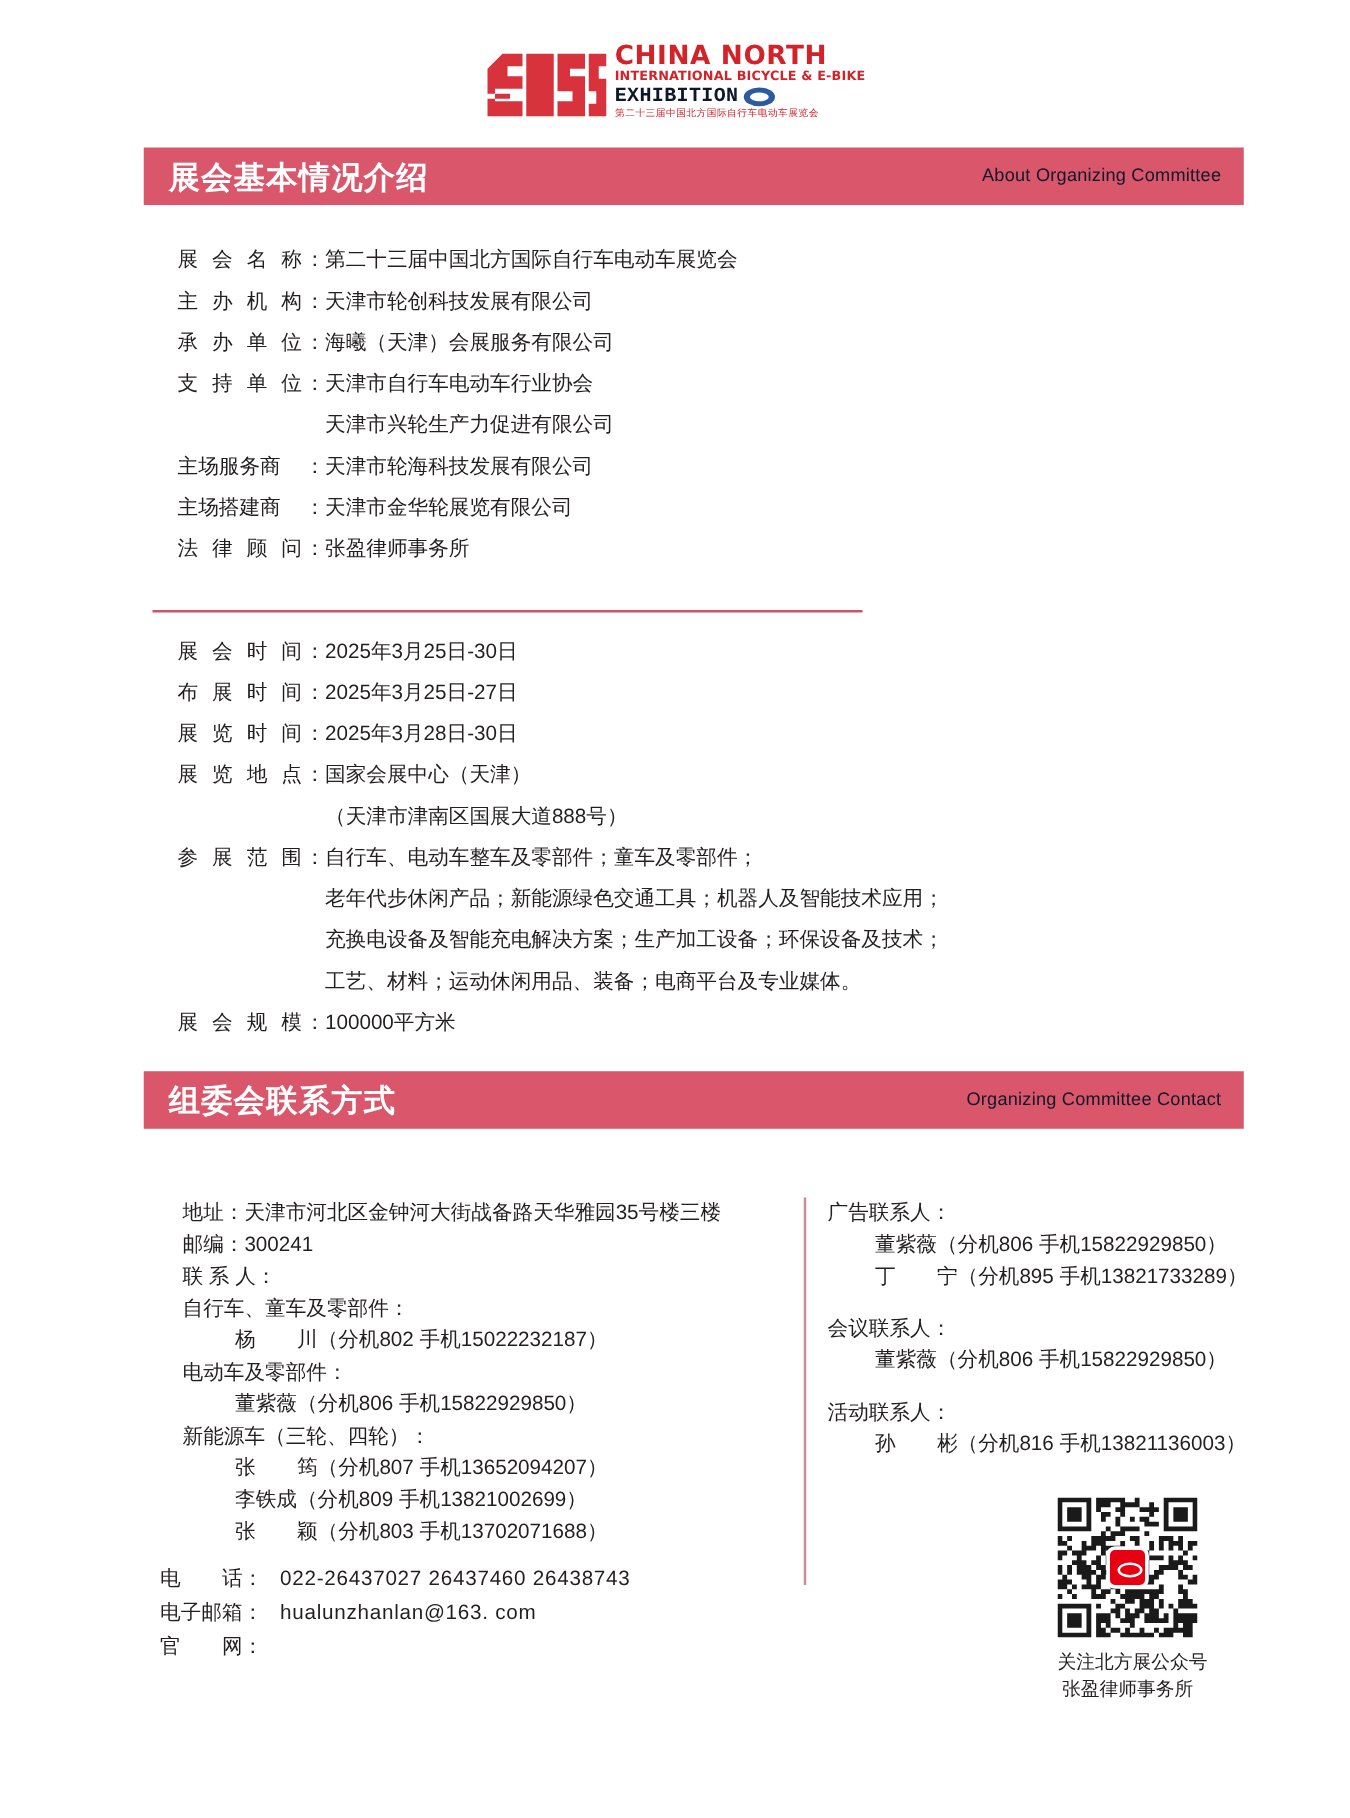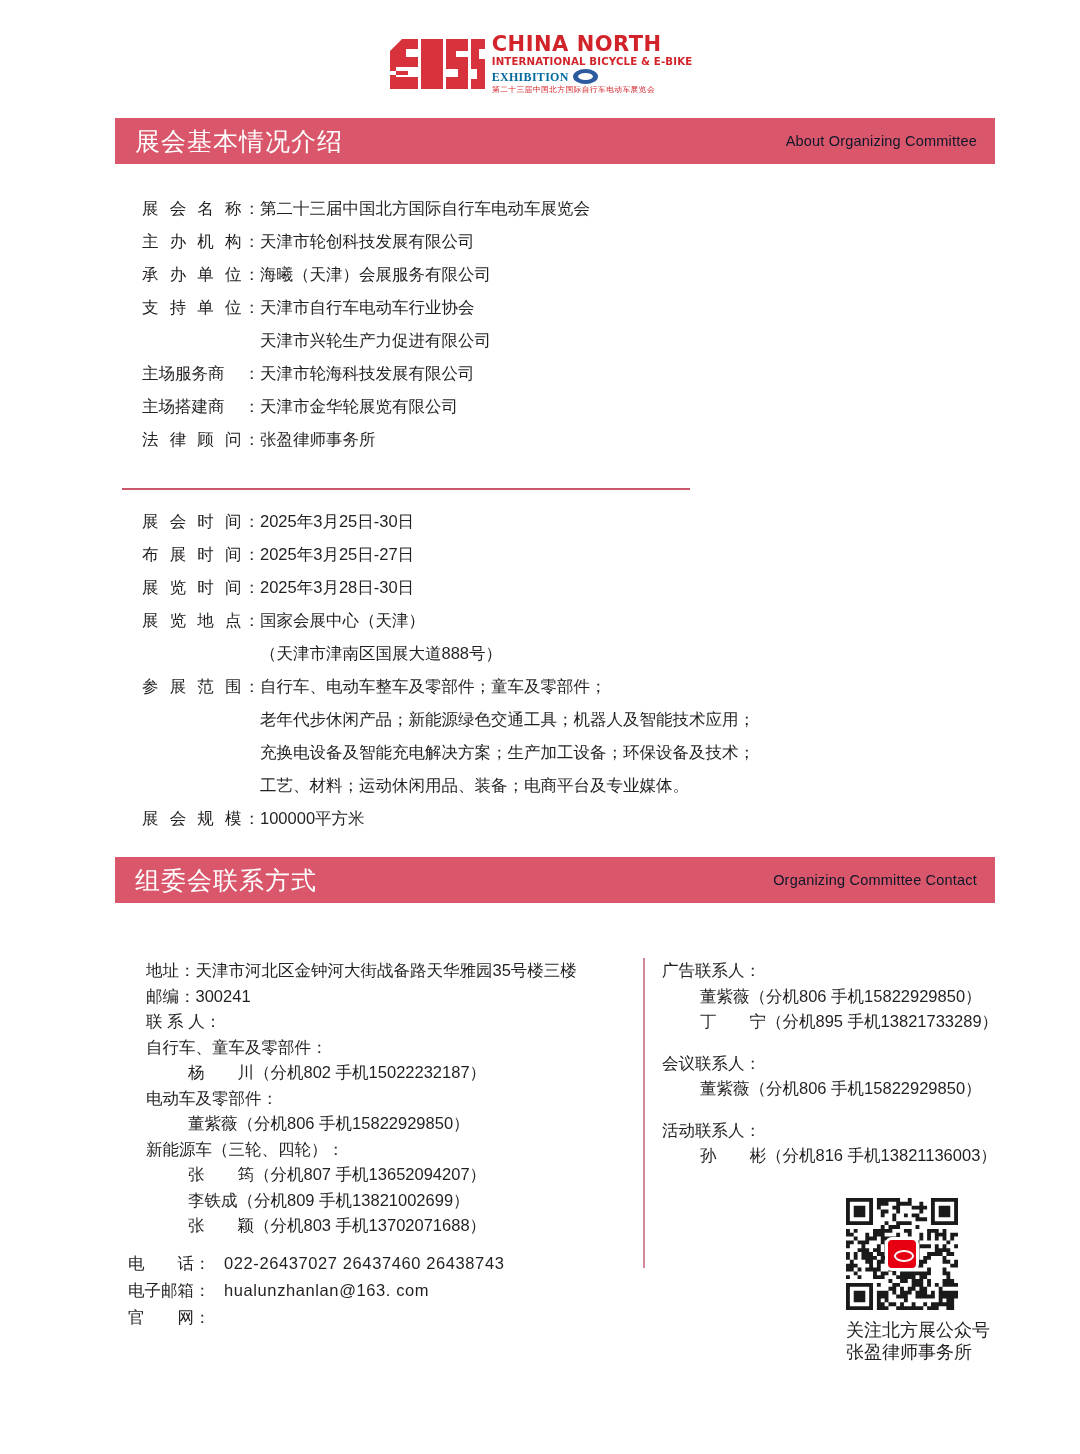--- a/index.html
+++ b/index.html
@@ -22,21 +22,21 @@
     position: absolute;
     top: 34px;
     left: 0;
     width: 1080px;
     display: flex;
     justify-content: center;
     align-items: flex-start;
   }
   .logo {
     display: flex;
-    align-items: center;
+    align-items: flex-end;
     gap: 6px;
   }
   .logo-year {
     position: relative;
     width: 98px;
     height: 54px;
     flex: none;
   }
   .logo-year svg { display: block; }
 
@@ -61,25 +61,25 @@
     margin-top: 2px;
     font-family: "DejaVu Sans", sans-serif;
   }
   .logo-line3row {
     display: flex;
     align-items: center;
     gap: 4px;
     margin-top: 2px;
   }
   .logo-line3 {
-    font-size: 12px;
+    font-size: 16px;
     font-weight: bold;
     letter-spacing: 0.3px;
-    color: #0369a1;
-    font-family: Liberation Serif, serif;
+    color: #0f172a;
+    font-family: Liberation Mono, monospace;
   }
   .logo-mark {
     width: 25px; height: 15px;
     border-radius: 50%;
     background: #2c5a9e;
     position: relative;
     flex: none;
   }
   .logo-mark:after {
     content: "";
@@ -106,21 +106,21 @@
     height: 46px;
     background: #d9566b;
     display: flex;
     align-items: center;
     justify-content: space-between;
     padding: 0 18px 0 20px;
   }
   .bar-cn {
     color: #ffffff;
     font-size: 25px;
-    font-weight: normal;
+    font-weight: bold;
     letter-spacing: 1px;
   }
   .bar-en {
     color: #0f172a;
     font-size: 14.5px;
     letter-spacing: 0.2px;
   }
 
   
   .rows {
@@ -219,21 +219,21 @@
   .qr-logo:after {
     content: "";
     position: absolute;
     left: 6px; top: 10px;
     width: 16px; height: 8px;
     border-radius: 50%;
     border: 2.5px solid #ffffff;
   }
   .qr-cap {
     margin-top: 9px;
-    font-size: 18px;
+    font-size: 15px;
     line-height: 22px;
     color: #231f20;
     white-space: nowrap;
   }
 </style>
 </head>
 <body>
 
 <div class="logo-wrap">
   <div class="logo">

